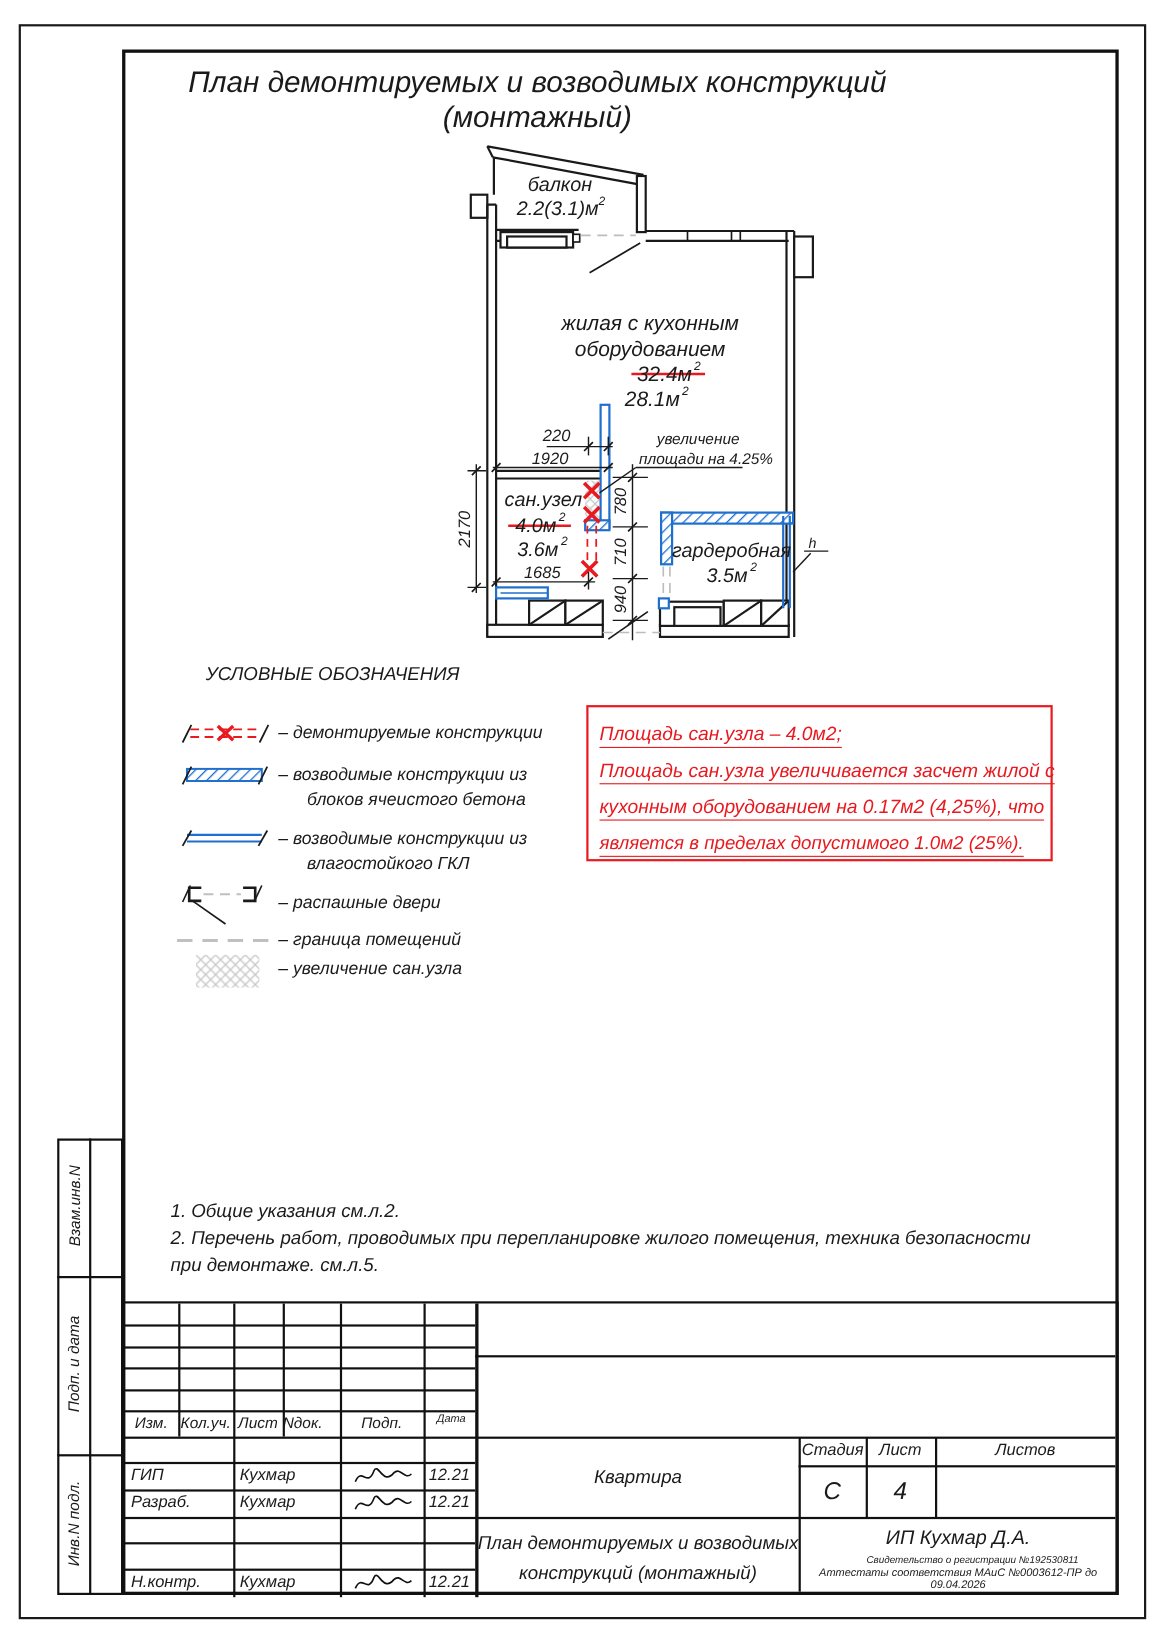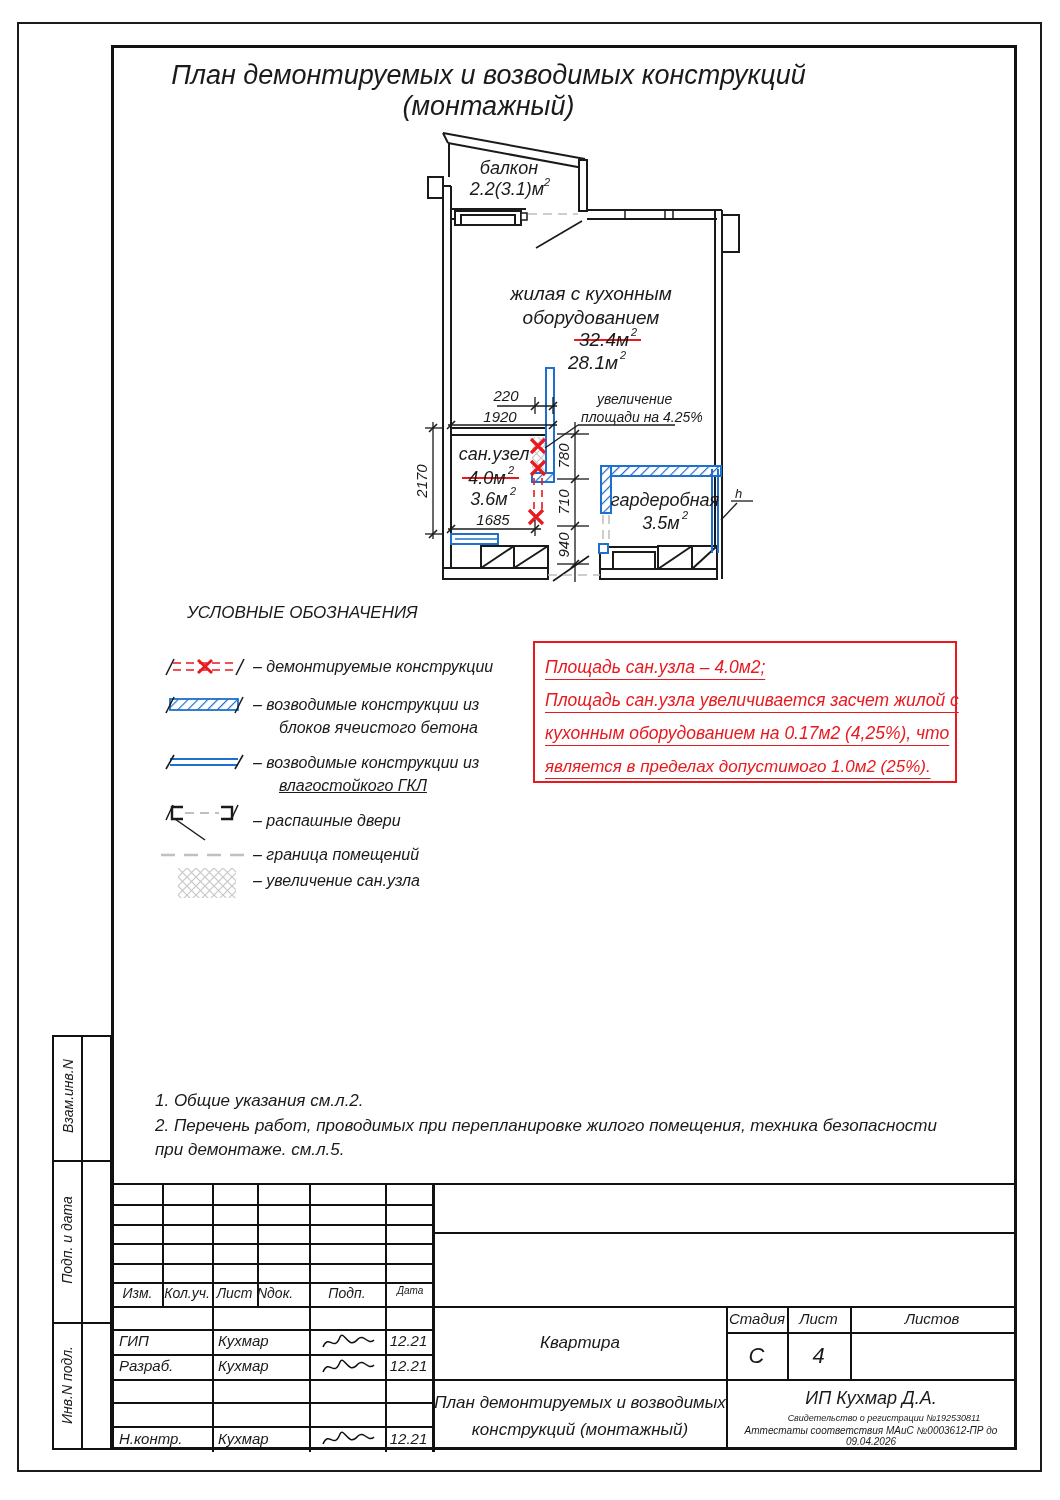--- a/index.html
+++ b/index.html
@@ -208,21 +208,21 @@
 <div class="legtxt" style="left:253px;top:696px;">– возводимые конструкции из</div>
 <div class="legtxt" style="left:279px;top:719px;">блоков ячеистого бетона</div>
 
 <svg class="abs" style="left:163px;top:753px;" width="84" height="18">
   <line x1="7" y1="6" x2="75" y2="6" stroke="#1f6fce" stroke-width="2"></line>
   <line x1="7" y1="12" x2="75" y2="12" stroke="#1f6fce" stroke-width="2"></line>
   <line x1="3" y1="16" x2="11" y2="2" stroke="#1a1a1a" stroke-width="1.6"></line>
   <line x1="72" y1="16" x2="80" y2="2" stroke="#1a1a1a" stroke-width="1.6"></line>
 </svg>
 <div class="legtxt" style="left:253px;top:754px;">– возводимые конструкции из</div>
-<div class="legtxt" style="left:279px;top:777px;text-decoration:underline;">влагостойкого ГКЛ</div>
+<div class="legtxt" style="left:279px;top:777px;">влагостойкого ГКЛ</div>
 
 <svg class="abs" style="left:163px;top:800px;" width="92" height="44">
   <path d="M20,7 H9 V19 H20" fill="none" stroke="#1a1a1a" stroke-width="2.4"></path>
   <path d="M58,7 H69 V19 H58" fill="none" stroke="#1a1a1a" stroke-width="2.4"></path>
   <line x1="3" y1="20" x2="10" y2="5" stroke="#1a1a1a" stroke-width="1.5"></line>
   <line x1="68" y1="20" x2="75" y2="5" stroke="#1a1a1a" stroke-width="1.5"></line>
   <line x1="22" y1="13" x2="56" y2="13" stroke="#c0c0c0" stroke-width="1.8" stroke-dasharray="9,6"></line>
   <line x1="12" y1="19" x2="42" y2="40" stroke="#1a1a1a" stroke-width="1.5"></line>
 </svg>
 <div class="legtxt" style="left:253px;top:812px;">– распашные двери</div>

